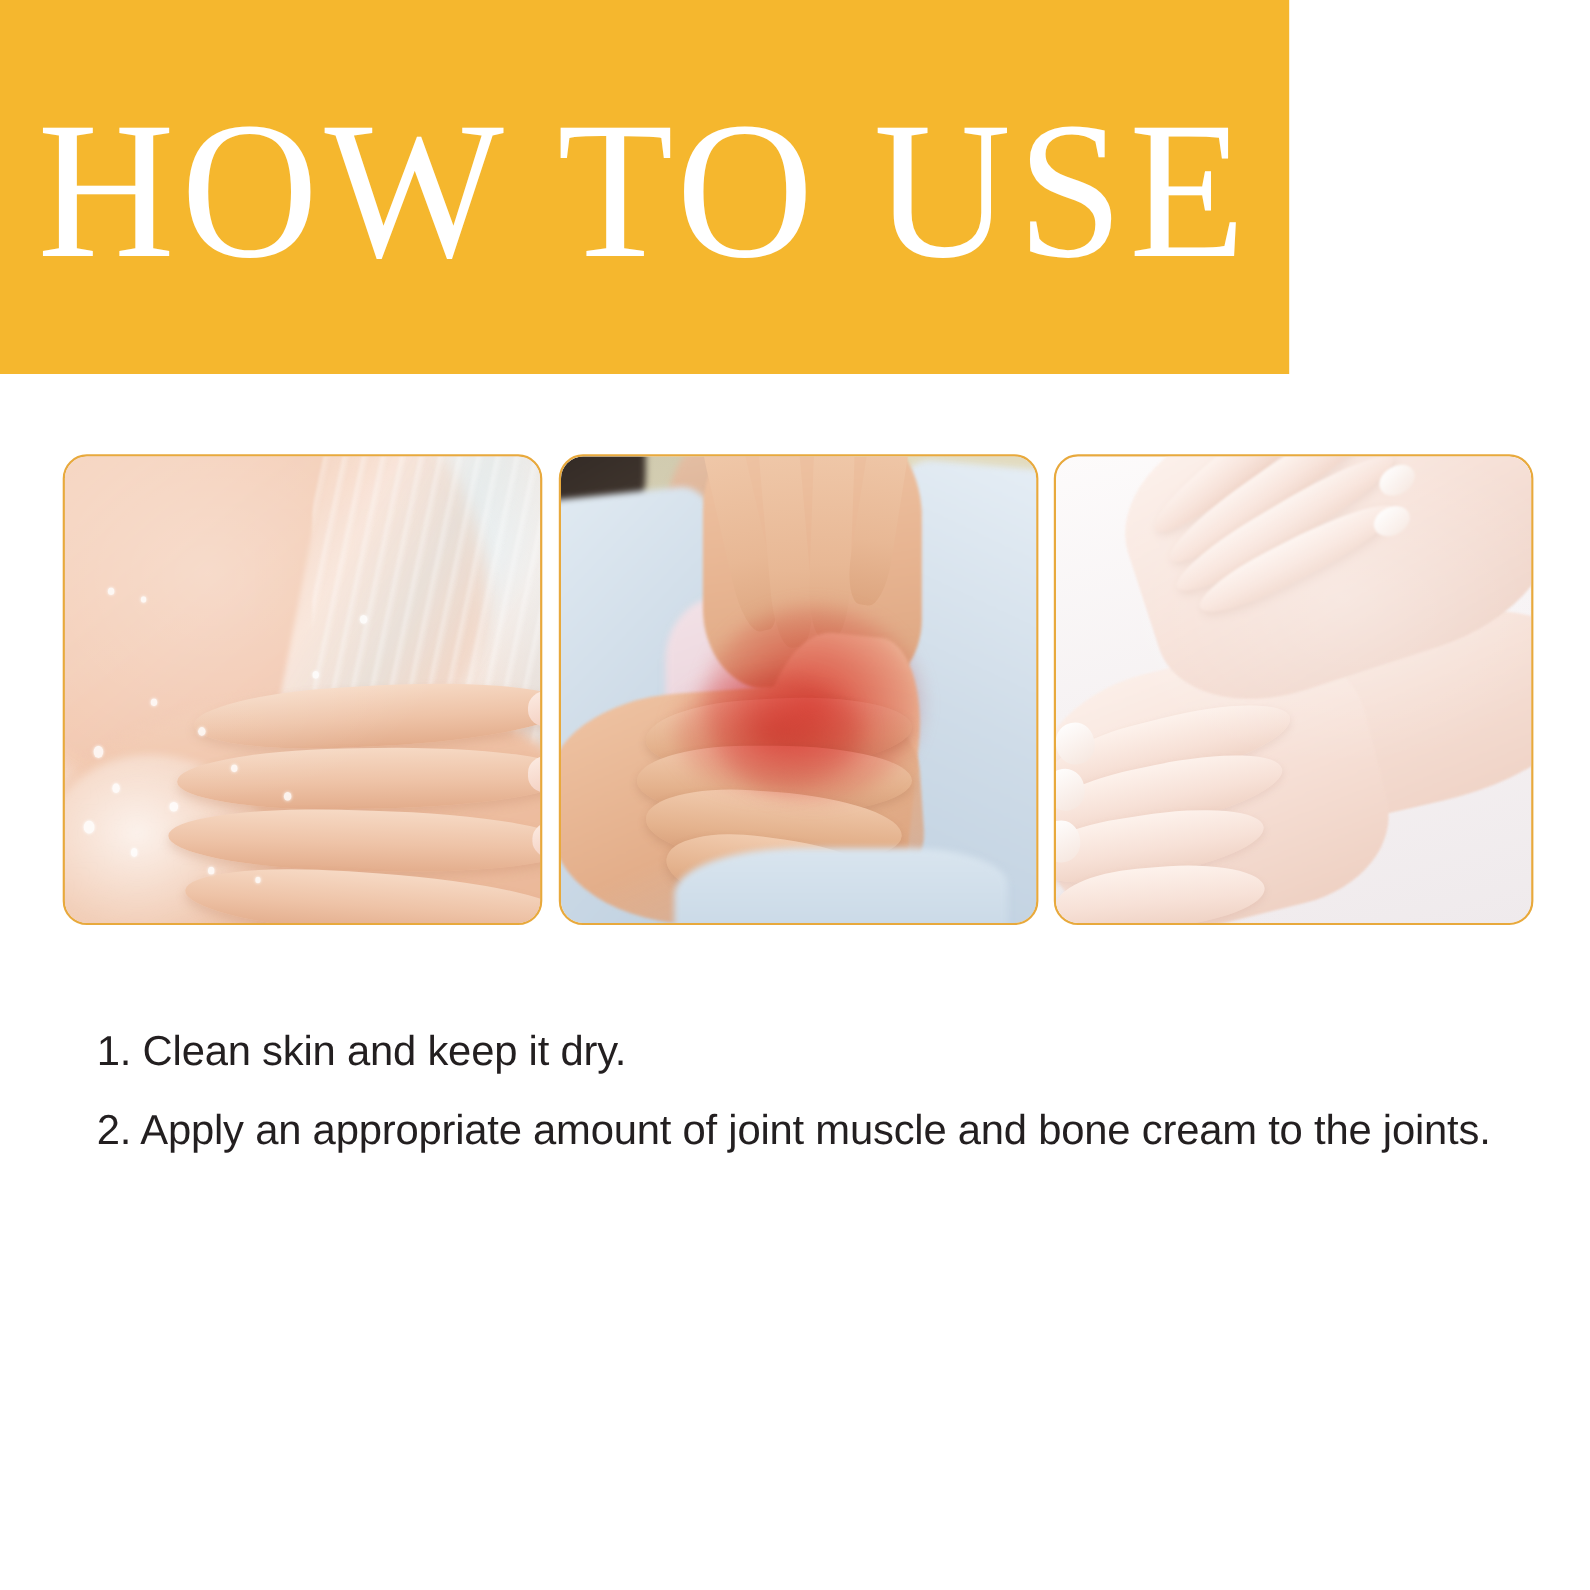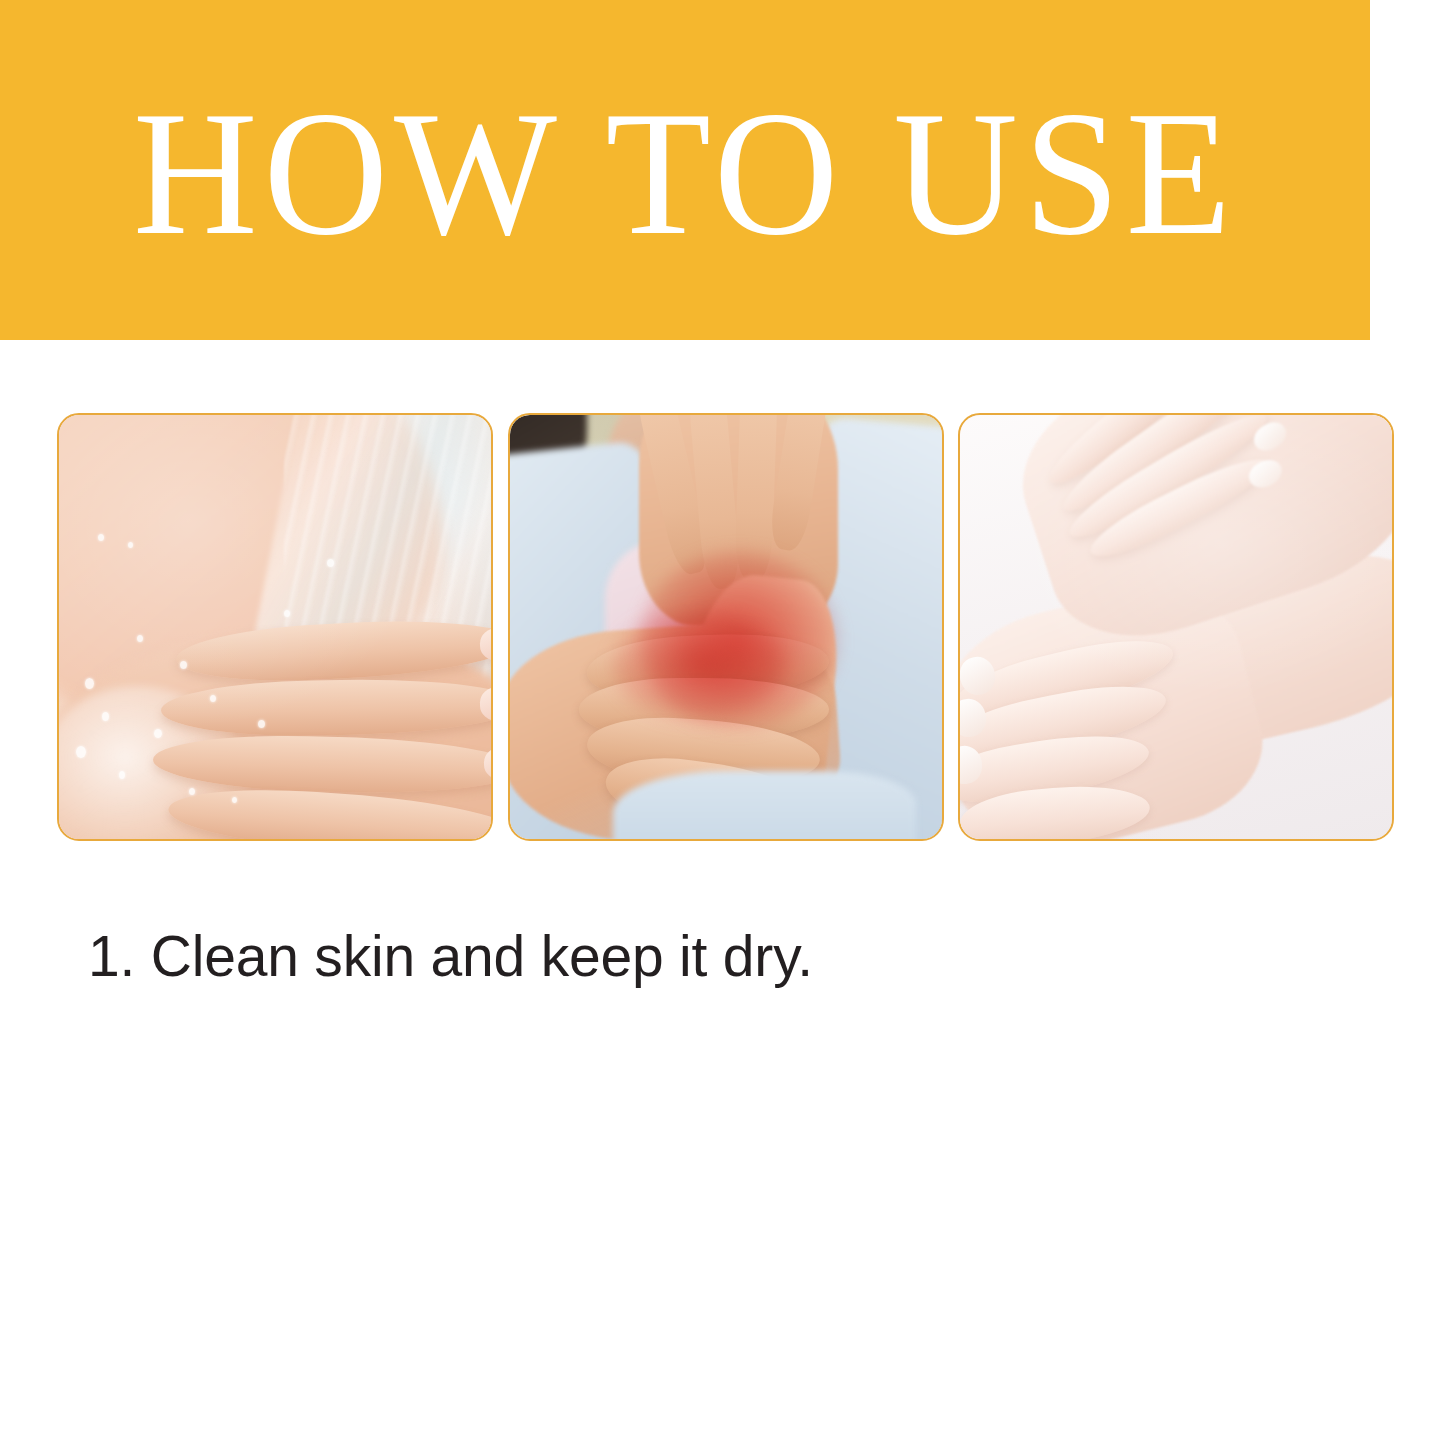--- a/index.html
+++ b/index.html
@@ -19,21 +19,21 @@
     width: 1445px;
     height: 1445px;
     background: #ffffff;
   }
 
   
   .header-band {
     position: absolute;
     left: 0;
     top: 0;
-    width: 1370px;
+    width: 1172px;
     height: 340px;
     background: #f5b72e;
     display: flex;
     align-items: center;
     justify-content: center;
   }
   .header-title {
     font-family: "Liberation Serif", "DejaVu Serif", serif;
     color: #ffffff;
     font-size: 178px;
@@ -439,21 +439,21 @@
   
   .instructions {
     position: absolute;
     left: 88px;
     top: 920px;
     width: 1270px;
   }
   .instr-line {
     color: #231f20;
     font-family: "Liberation Sans", sans-serif;
-    font-size: 57px;
+    font-size: 38px;
     line-height: 72px;
     letter-spacing: -0.2px;
     font-weight: 400;
     white-space: pre-wrap;
   }
 </style>
 </head>
 <body>
 
 <div class="page">
@@ -560,15 +560,16 @@
         <span class="p3-nail f"></span>
         <span class="p3-nail g"></span>
         <div class="p3-sheen"></div>
       </div>
     </div>
 
   </div>
 
   <div class="instructions">
     <div class="instr-line">1. Clean skin and keep it dry.</div>
+    <div class="instr-line">2. Apply an appropriate amount of joint muscle and bone cream to the joints.</div>
   </div>
 
 </div>
 
 </body></html>

